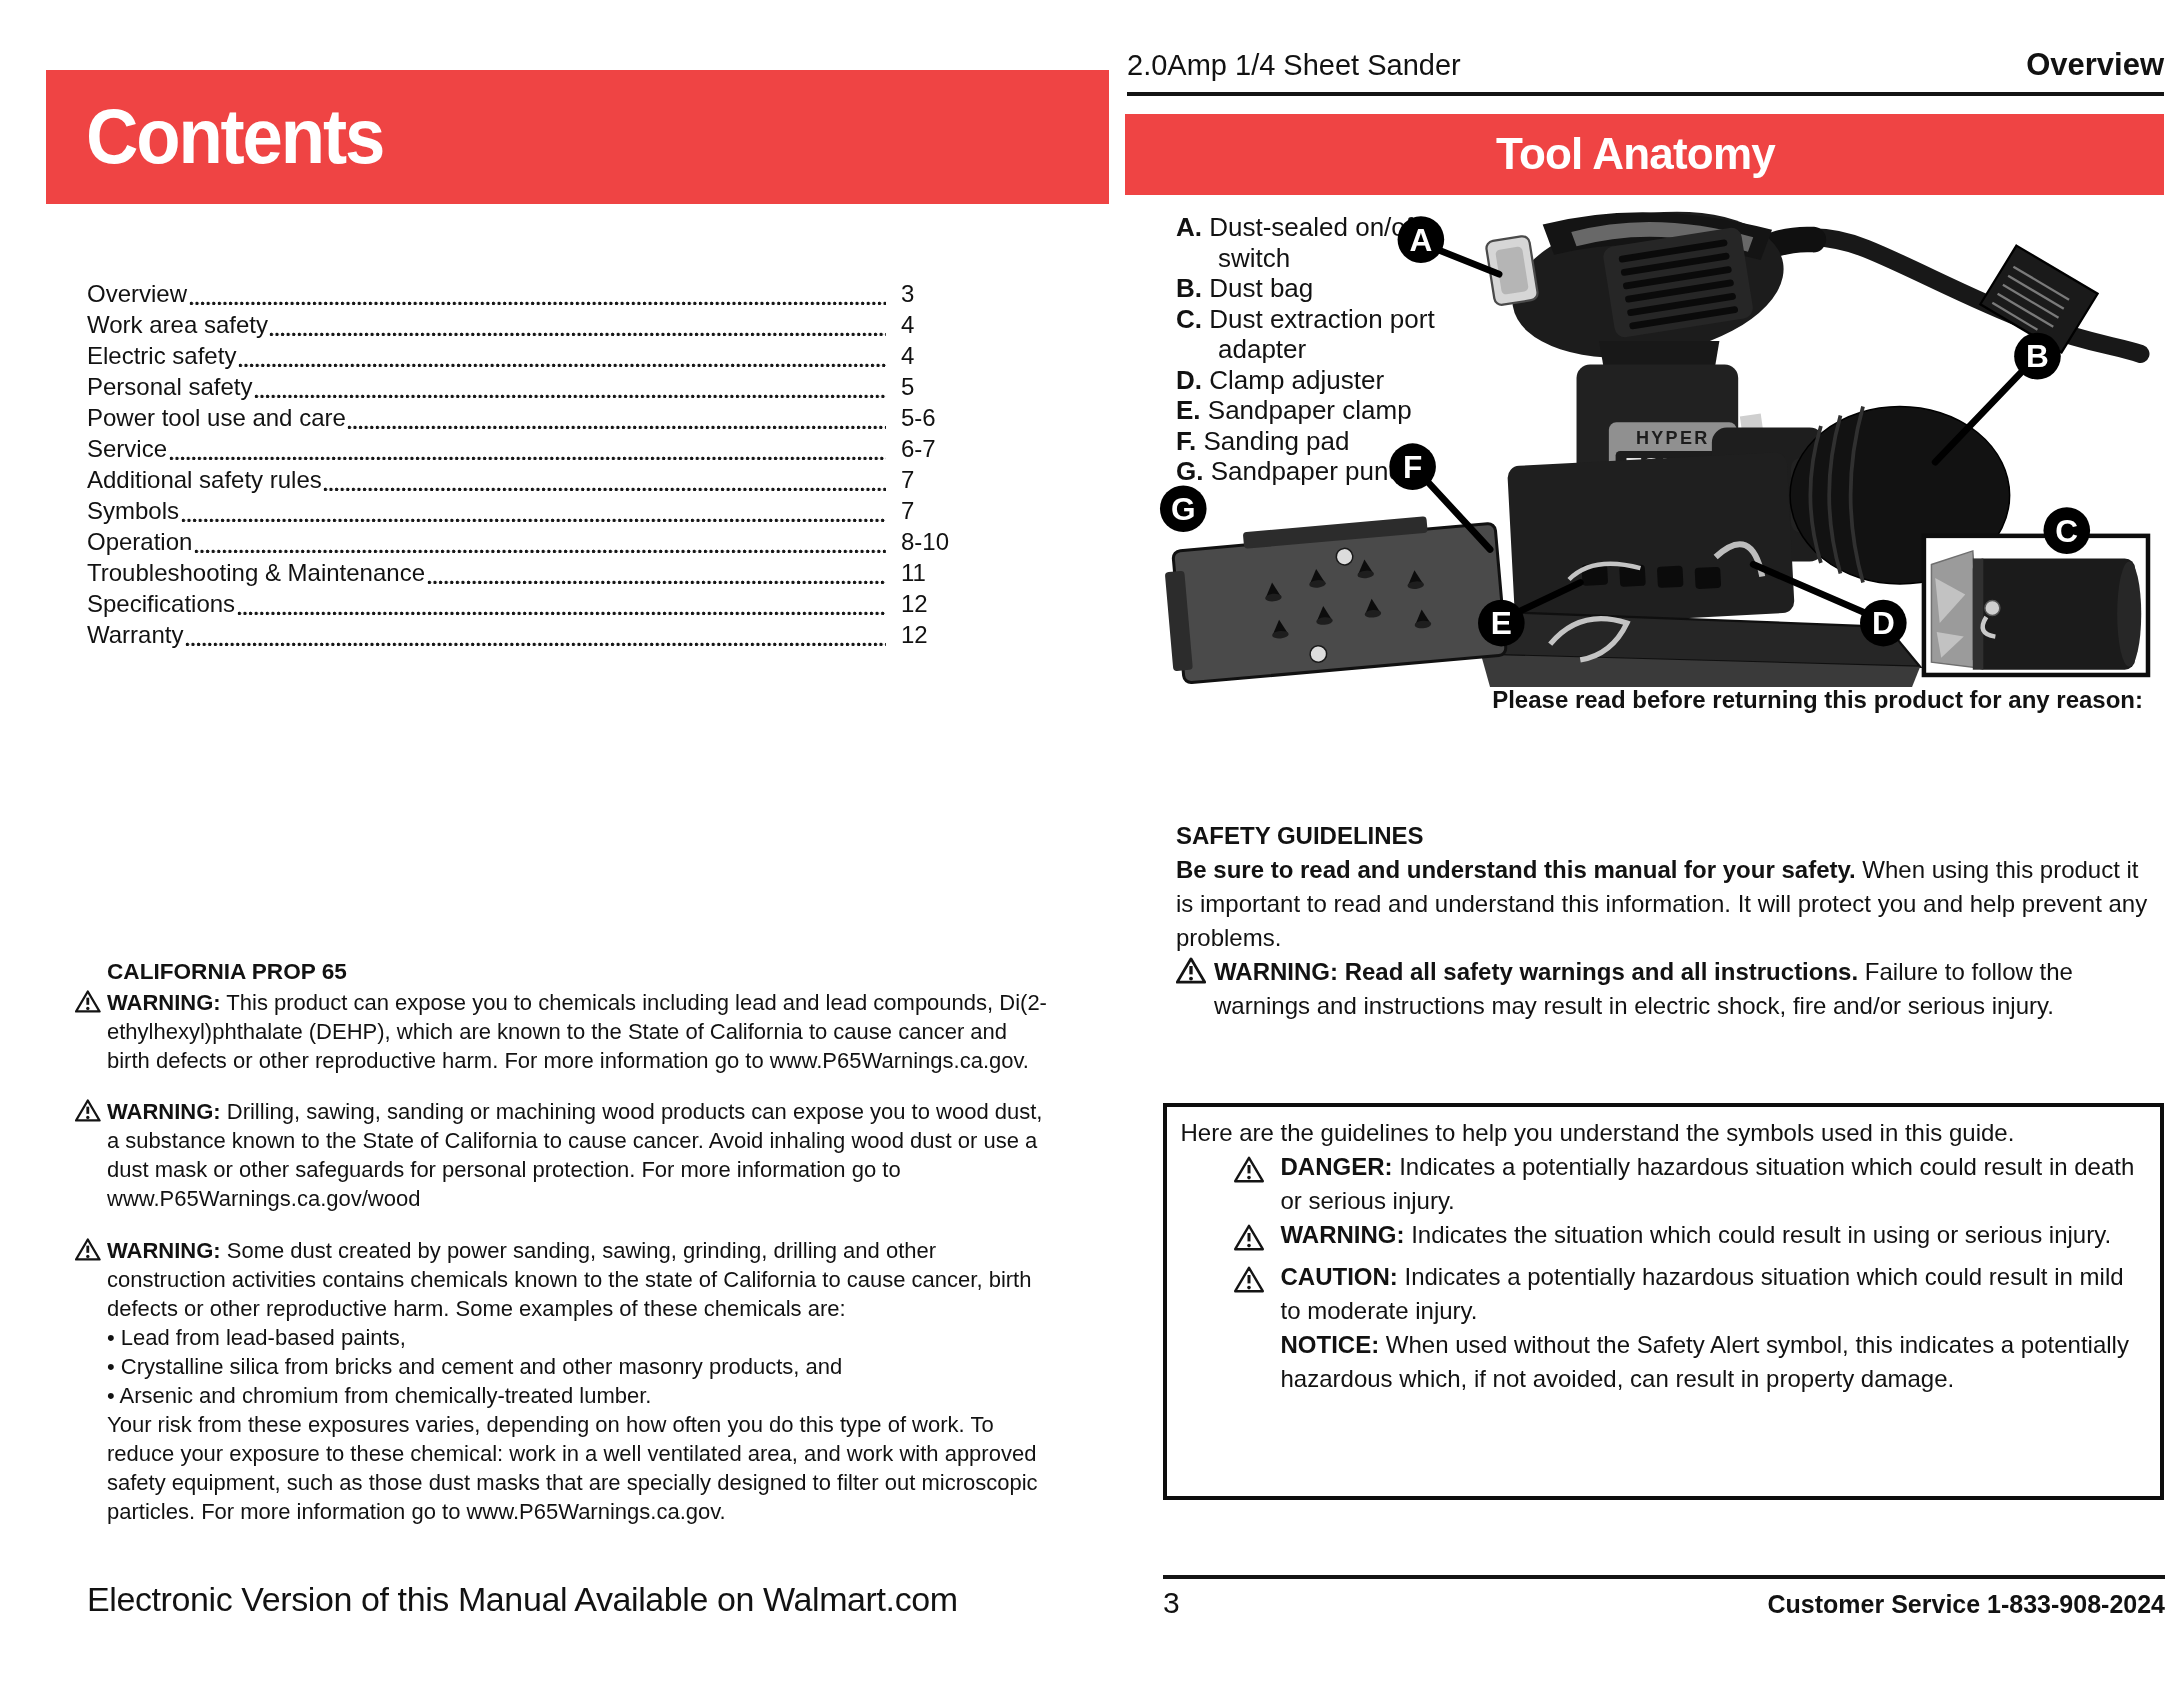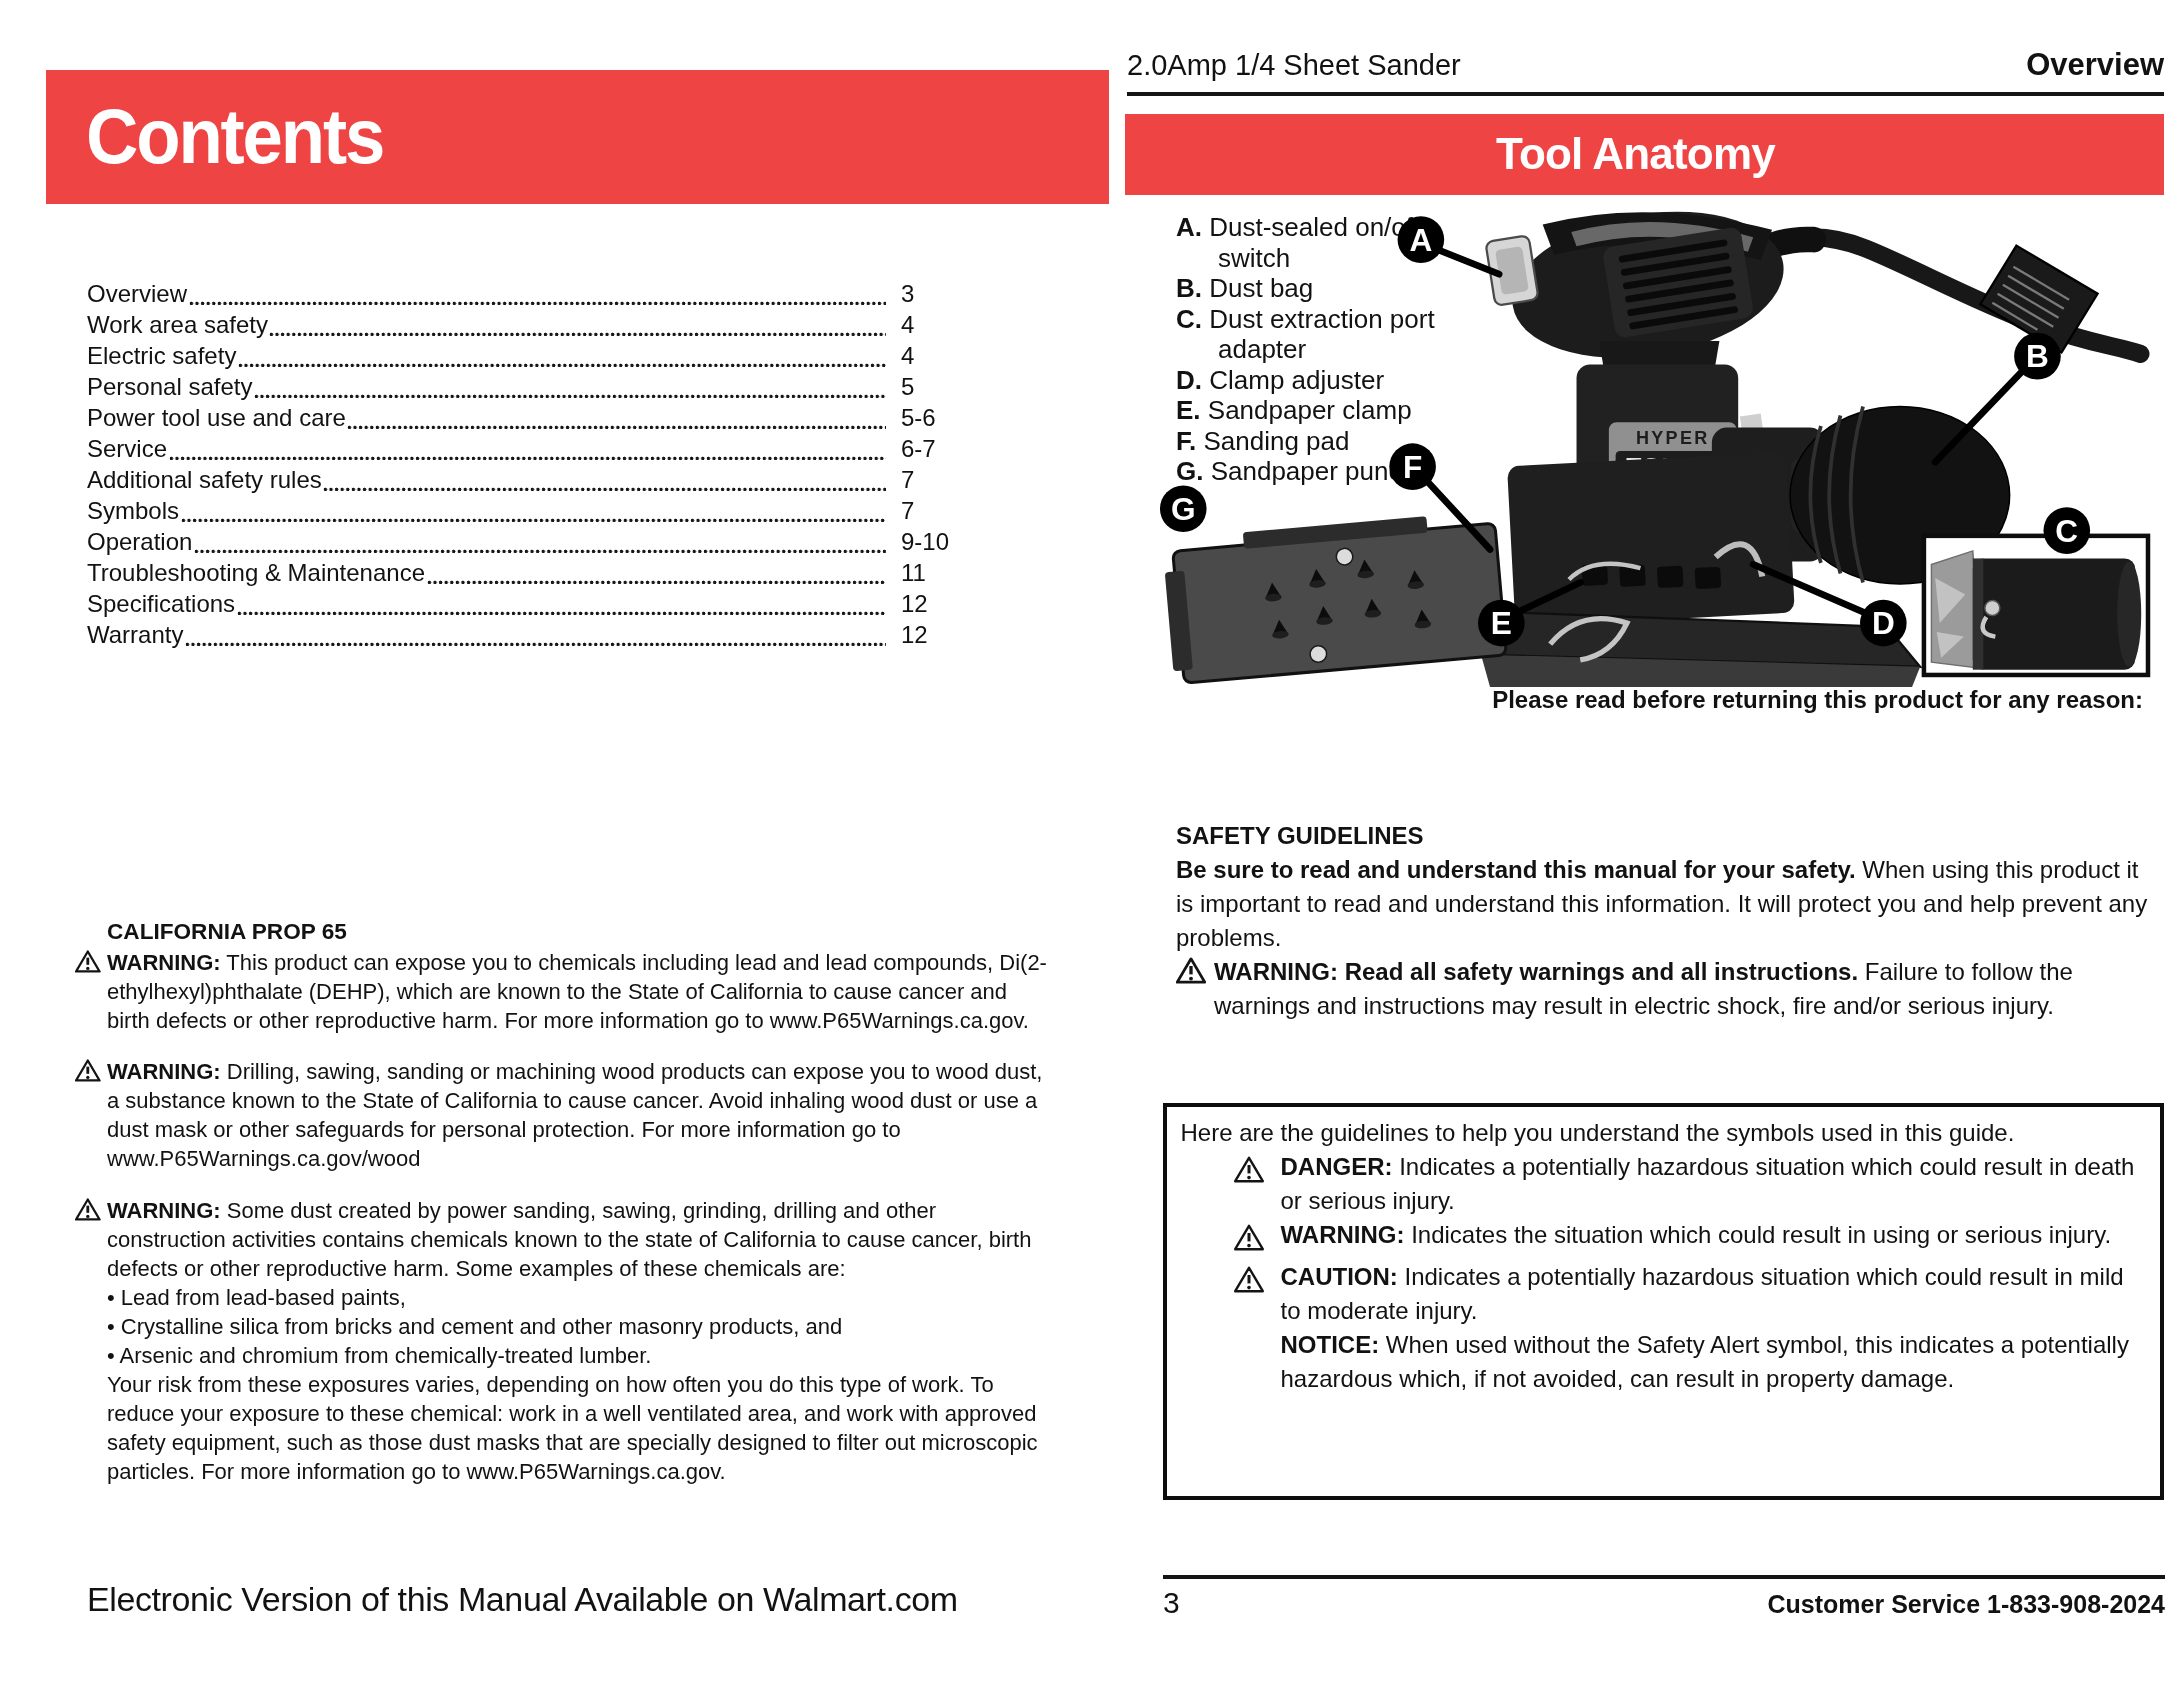--- a/index.html
+++ b/index.html
@@ -17,21 +17,21 @@
         font-weight:700;letter-spacing:-2.3px;transform:scaleX(.93);transform-origin:left center;}
 
   #toc{left:87px;top:280px;width:877px;font-size:24px;}
   .toc-row{display:flex;align-items:baseline;height:31px;}
   .toc-label{white-space:nowrap;}
   .toc-leader{flex:1;height:5.3px;align-self:flex-end;margin:0 3px 4.5px 1.5px;
         background-image:radial-gradient(circle at 2.4px 2.4px,#161616 1.6px,transparent 2px);
         background-size:5.6px 5.3px;background-repeat:repeat-x;}
   .toc-page{min-width:63px;padding-left:12px;white-space:nowrap;}
 
-  #prop65{left:75px;top:917px;width:972px;font-size:22px;line-height:29px;}
+  #prop65{left:75px;top:957px;width:972px;font-size:22px;line-height:29px;}
   #prop65 h2{margin:0 0 1.5px 32px;font-size:22.6px;line-height:29px;}
   .warn-para{margin:0 0 0 32px;padding:0;text-indent:-32px;}
   .warn-para + .warn-para{margin-top:22.6px;}
   .tri-inline{display:inline-block;width:32px;vertical-align:-3px;}
   .tri-inline svg{display:block;width:25.6px;height:23px;}
   .p65-line{margin-left:32px;}
 
   #left-footer{left:87px;top:1580px;font-size:34px;letter-spacing:-0.4px;}
 
   
@@ -126,21 +126,21 @@
           <span class="toc-page">7</span>
         </div>
       <div class="toc-row">
           <span class="toc-label">Symbols</span>
           <span class="toc-leader"></span>
           <span class="toc-page">7</span>
         </div>
       <div class="toc-row">
           <span class="toc-label">Operation</span>
           <span class="toc-leader"></span>
-          <span class="toc-page">9-10</span>
+          <span class="toc-page">8-10</span>
         </div>
       <div class="toc-row">
           <span class="toc-label">Troubleshooting &amp; Maintenance</span>
           <span class="toc-leader"></span>
           <span class="toc-page">11</span>
         </div>
       <div class="toc-row">
           <span class="toc-label">Specifications</span>
           <span class="toc-leader"></span>
           <span class="toc-page">12</span>

